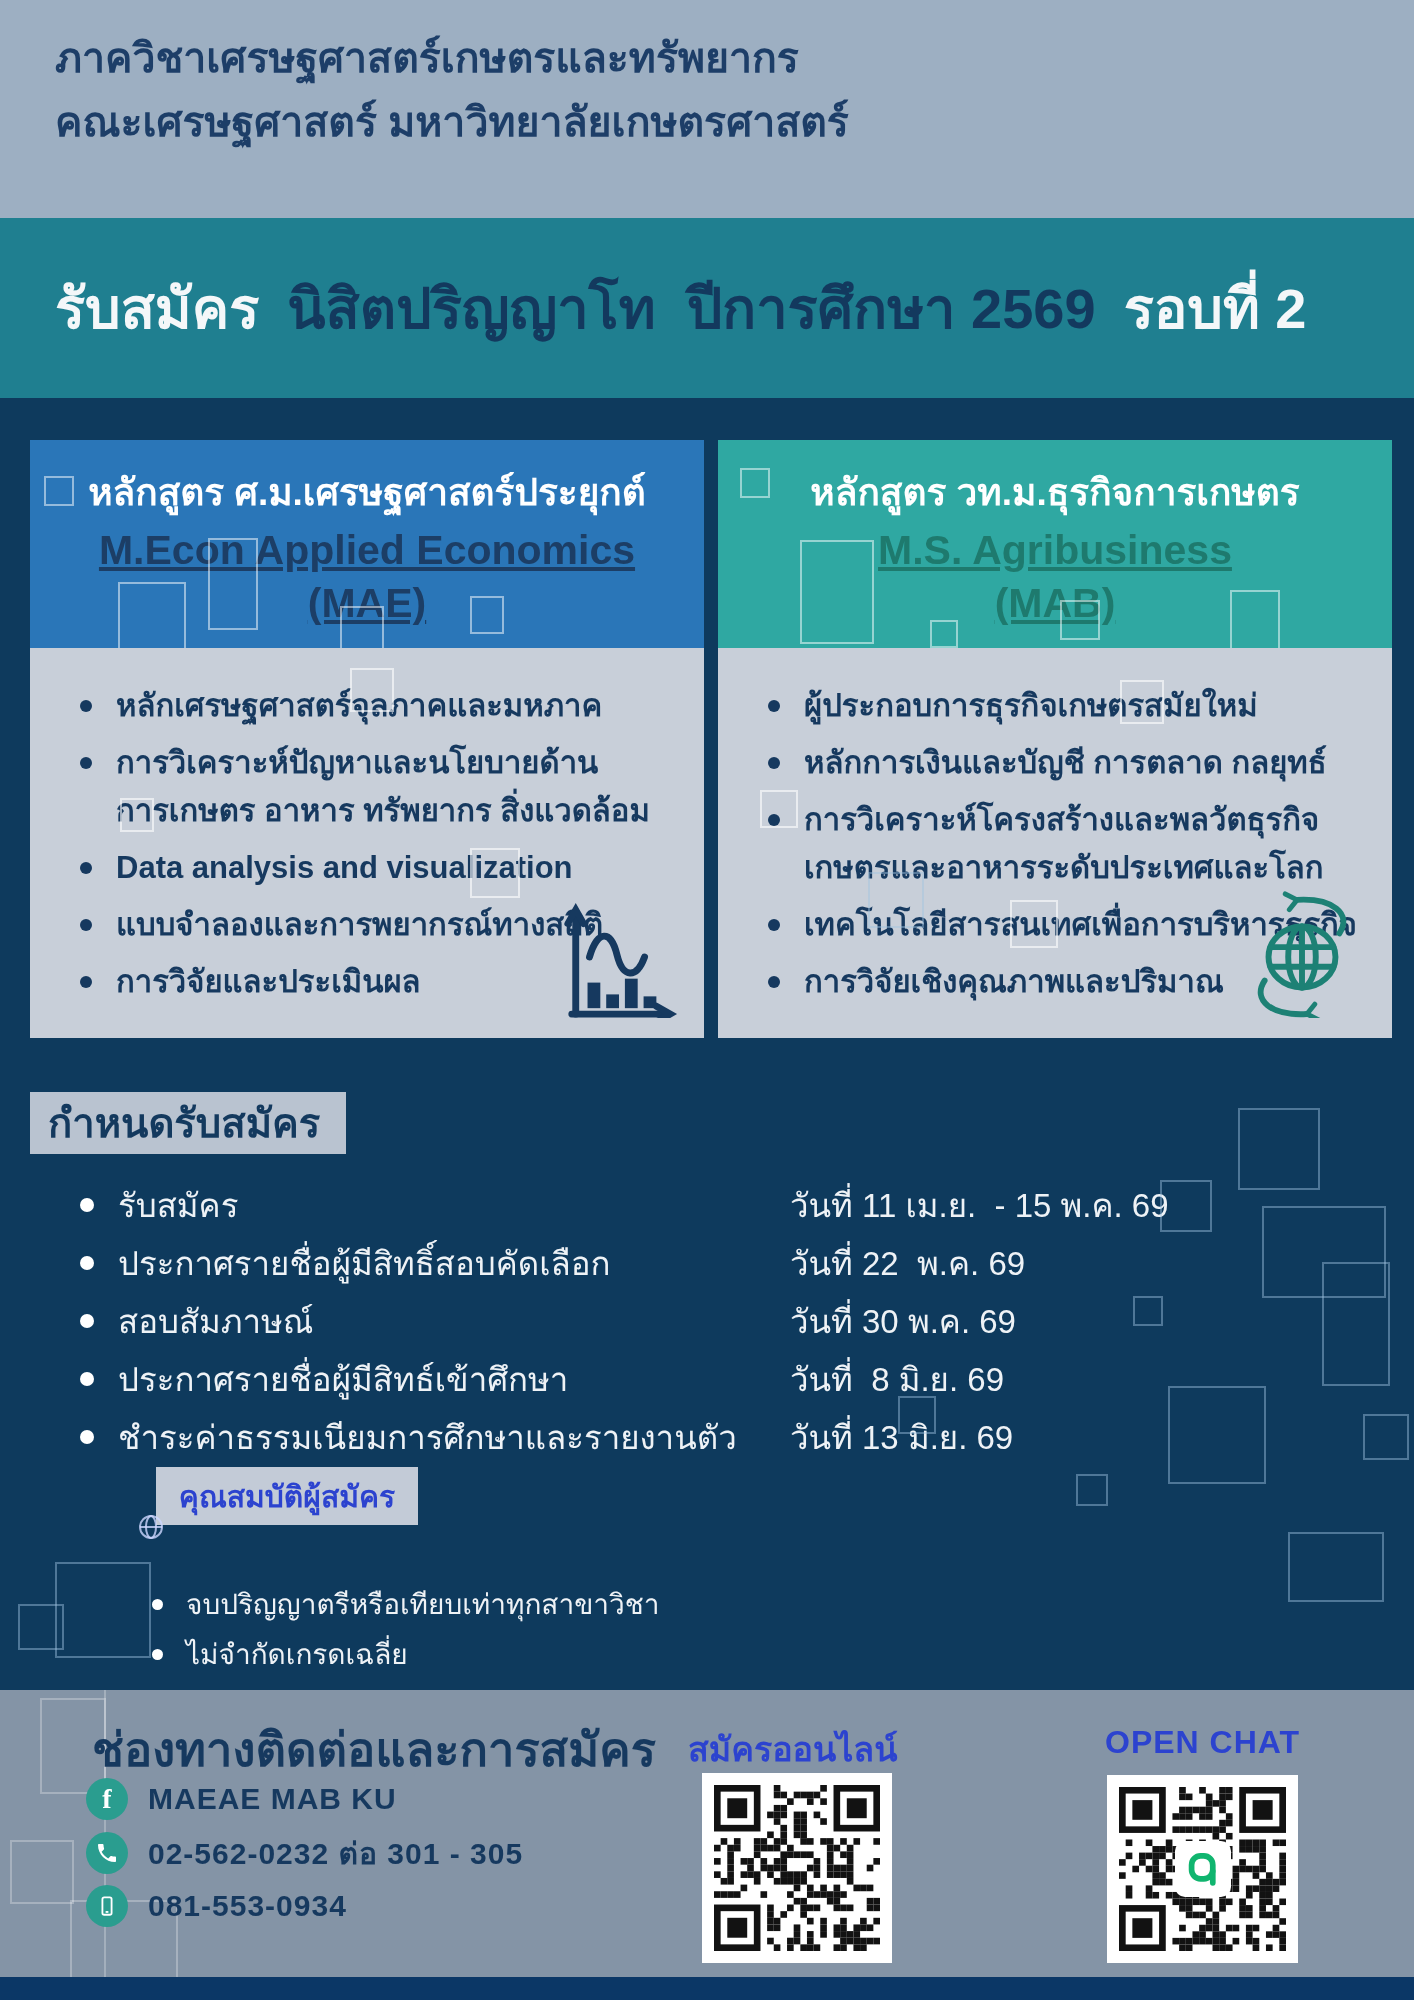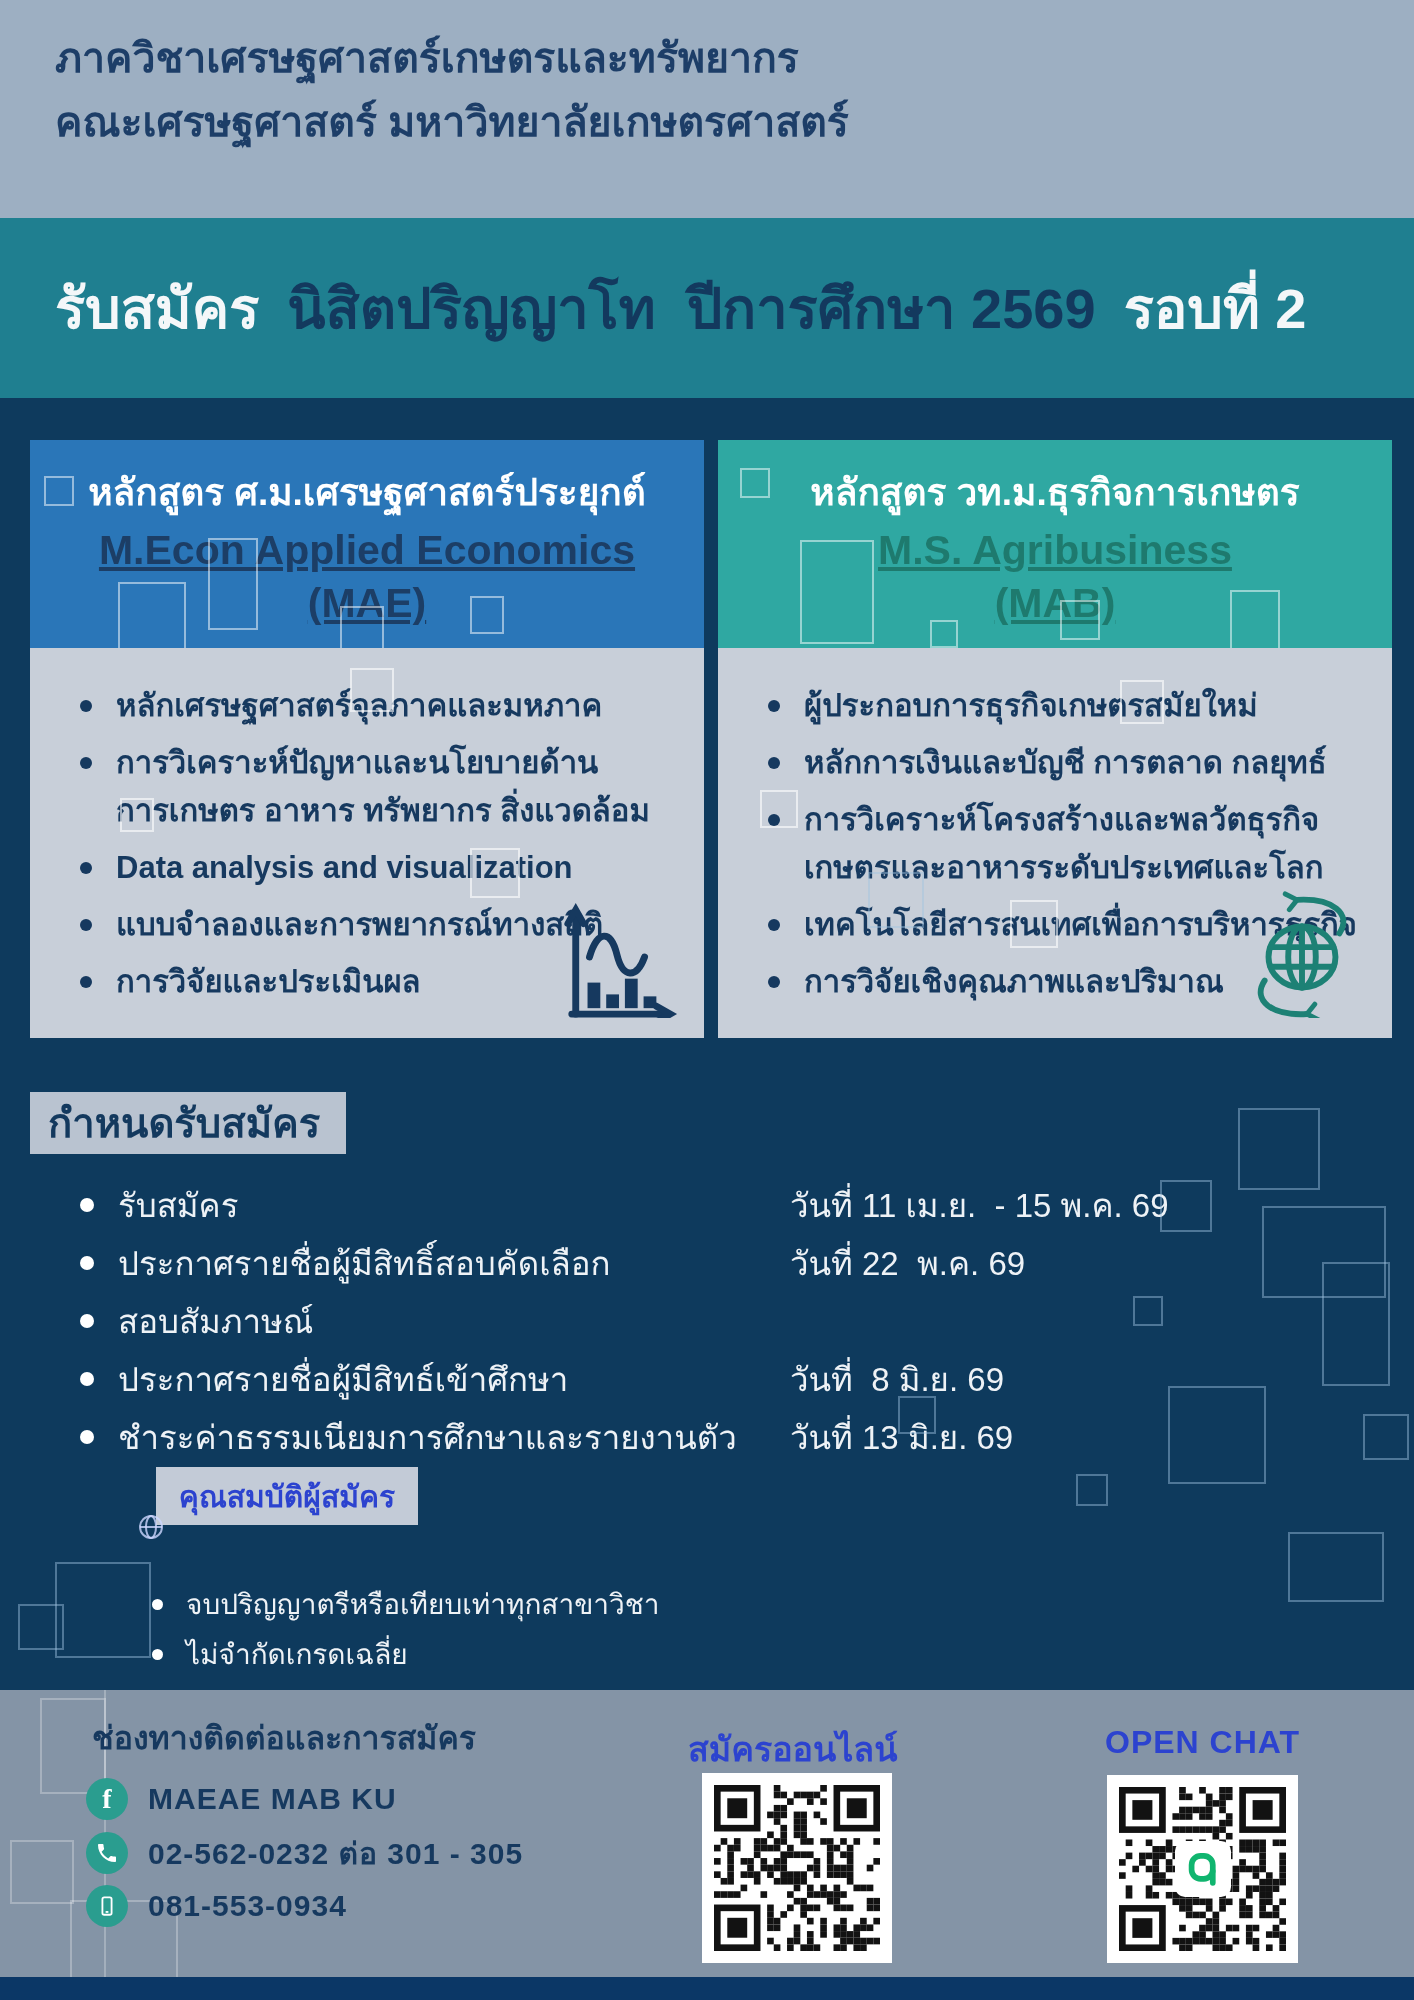--- a/index.html
+++ b/index.html
@@ -51,21 +51,21 @@
   
   .qual-box{left:156px;top:1467px;width:262px;height:58px;background:#c3cbd7;
             display:flex;align-items:center;justify-content:center;
             color:#2c43cf;font-weight:bold;font-size:30px;}
   .qual{left:148px;top:1580px;width:700px;list-style:none;margin:0;padding:0;
         color:#eef2f6;font-size:28px;line-height:1.78;}
   .qual li{position:relative;padding-left:38px;}
   .qual li::before{content:'';position:absolute;left:4px;top:19px;width:11px;height:11px;border-radius:50%;background:#fff;}
   
   .footer{left:0;top:1690px;width:1414px;height:287px;background:#8494a6;}
-  .f-head{left:92px;top:1712px;color:#16395f;font-weight:bold;font-size:32px;}
+  .f-head{left:92px;top:1712px;color:#16395f;font-weight:bold;font-size:47px;}
   .contact{left:86px;height:44px;display:flex;align-items:center;gap:20px;}
   .cicon{width:42px;height:42px;border-radius:50%;background:#2a9d8f;flex:0 0 42px;
          display:flex;align-items:center;justify-content:center;color:#fff;}
   .ctext{color:#16395f;font-weight:bold;font-size:30px;letter-spacing:1px;}
   .blue-head{color:#2c43cf;font-weight:bold;}
   .qr{background:#fff;box-sizing:border-box;padding:12px;}
   .line-badge{position:absolute;left:50%;top:50%;width:56px;height:56px;margin:-28px 0 0 -28px;
               background:#fff;border-radius:10px;display:flex;align-items:center;justify-content:center;}
   .band{left:0;top:1977px;width:1414px;height:23px;background:#0b3766;}
   
@@ -182,20 +182,21 @@
     <div class="srow">
       <span class="lab">รับสมัคร</span>
       <span class="pre">วันที่ 11 เม.ย.  - 15 พ.ค. 69</span>
     </div>
     <div class="srow">
       <span class="lab">ประกาศรายชื่อผู้มีสิทธิ์สอบคัดเลือก</span>
       <span class="pre">วันที่ 22  พ.ค. 69</span>
     </div>
     <div class="srow">
       <span class="lab">สอบสัมภาษณ์</span>
+      <span class="pre">วันที่ 30 พ.ค. 69</span>
     </div>
     <div class="srow">
       <span class="lab">ประกาศรายชื่อผู้มีสิทธ์เข้าศึกษา</span>
       <span class="pre">วันที่  8 มิ.ย. 69</span>
     </div>
     <div class="srow">
       <span class="lab">ชำระค่าธรรมเนียมการศึกษาและรายงานตัว</span>
       <span class="pre">วันที่ 13 มิ.ย. 69</span>
     </div>
   </div>

